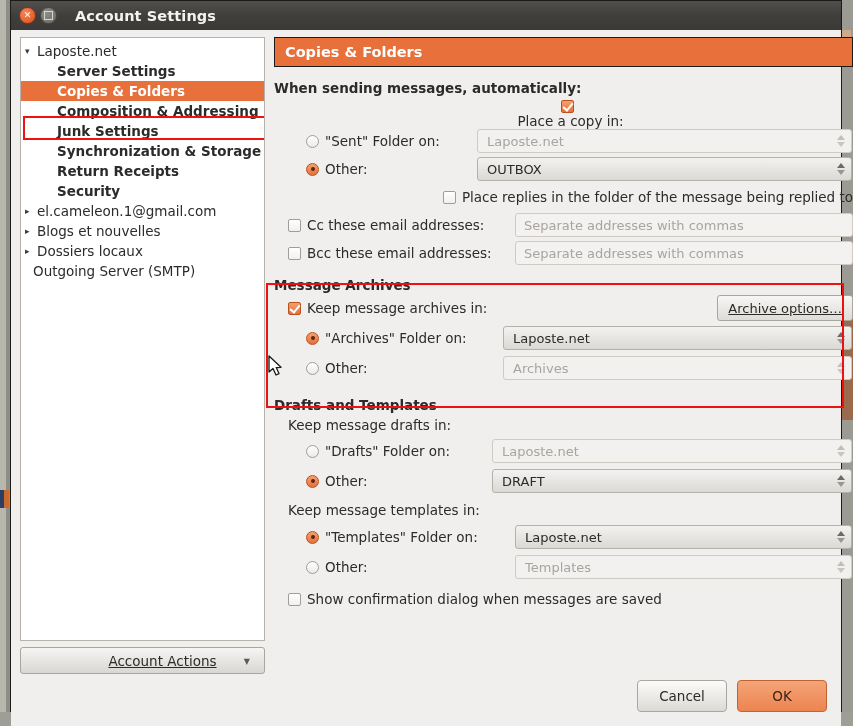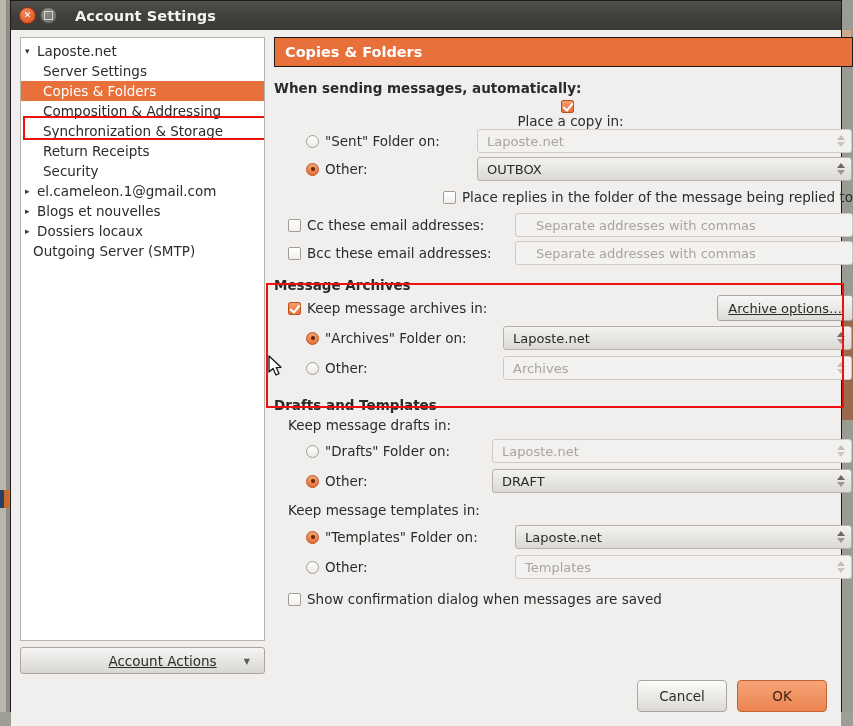--- a/index.html
+++ b/index.html
@@ -123,21 +123,21 @@
   .tree-item {
     font-size: 13.5px;
     color: #2b2b29;
     line-height: 20px;
     height: 20px;
     padding-left: 4px;
     white-space: nowrap;
     display: flex; align-items: center;
     position: relative;
   }
-  .tree-item.child { padding-left: 22px; }
+  .tree-item.child { padding-left: 36px; font-weight: bold; }
   .tree-item.child2 { padding-left: 12px; }
   .twisty {
     width: 12px; display: inline-block; font-size: 9px; color: #3a3a38;
     flex: 0 0 12px; line-height: 20px;
   }
   .tree-item.selected {
     background: #e8703a;
     color: #ffffff;
   }
   .sel-ring {
@@ -271,21 +271,21 @@
   .dd.disabled .spin i.up { border-bottom-color: #c2bfb9; }
   .dd.disabled .spin i.dn { border-top-color: #c9c6c0; }
 
   
   .tf {
     height: 24px;
     border: 1px solid #cecbc5;
     border-radius: 3px;
     background: #f3f2f0;
     display: flex; align-items: center;
-    padding: 0 20px;
+    padding: 0 8px;
     box-sizing: border-box;
     font-size: 13px; color: #a8a5a0;
   }
 
   .btn {
     height: 26px;
     border: 1px solid #a9a6a0;
     border-radius: 3px;
     background: linear-gradient(to bottom, #f7f6f5, #dedcd7);
     font-size: 13px; color: #2b2b29;
@@ -371,20 +371,23 @@
               <div class="tree-item child">
                 <span>Server Settings</span>
               </div>
               <div class="tree-item child selected">
                 <span>Copies &amp; Folders</span>
               </div>
               <div class="tree-item child">
                 <span>Composition &amp; Addressing</span>
               </div>
               <div class="tree-item child">
+                <span>Junk Settings</span>
+              </div>
+              <div class="tree-item child">
                 <span>Synchronization &amp; Storage</span>
               </div>
               <div class="tree-item child">
                 <span>Return Receipts</span>
               </div>
               <div class="tree-item child">
                 <span>Security</span>
               </div>
               <div class="tree-item">
                 <span class="twisty">▸</span>

